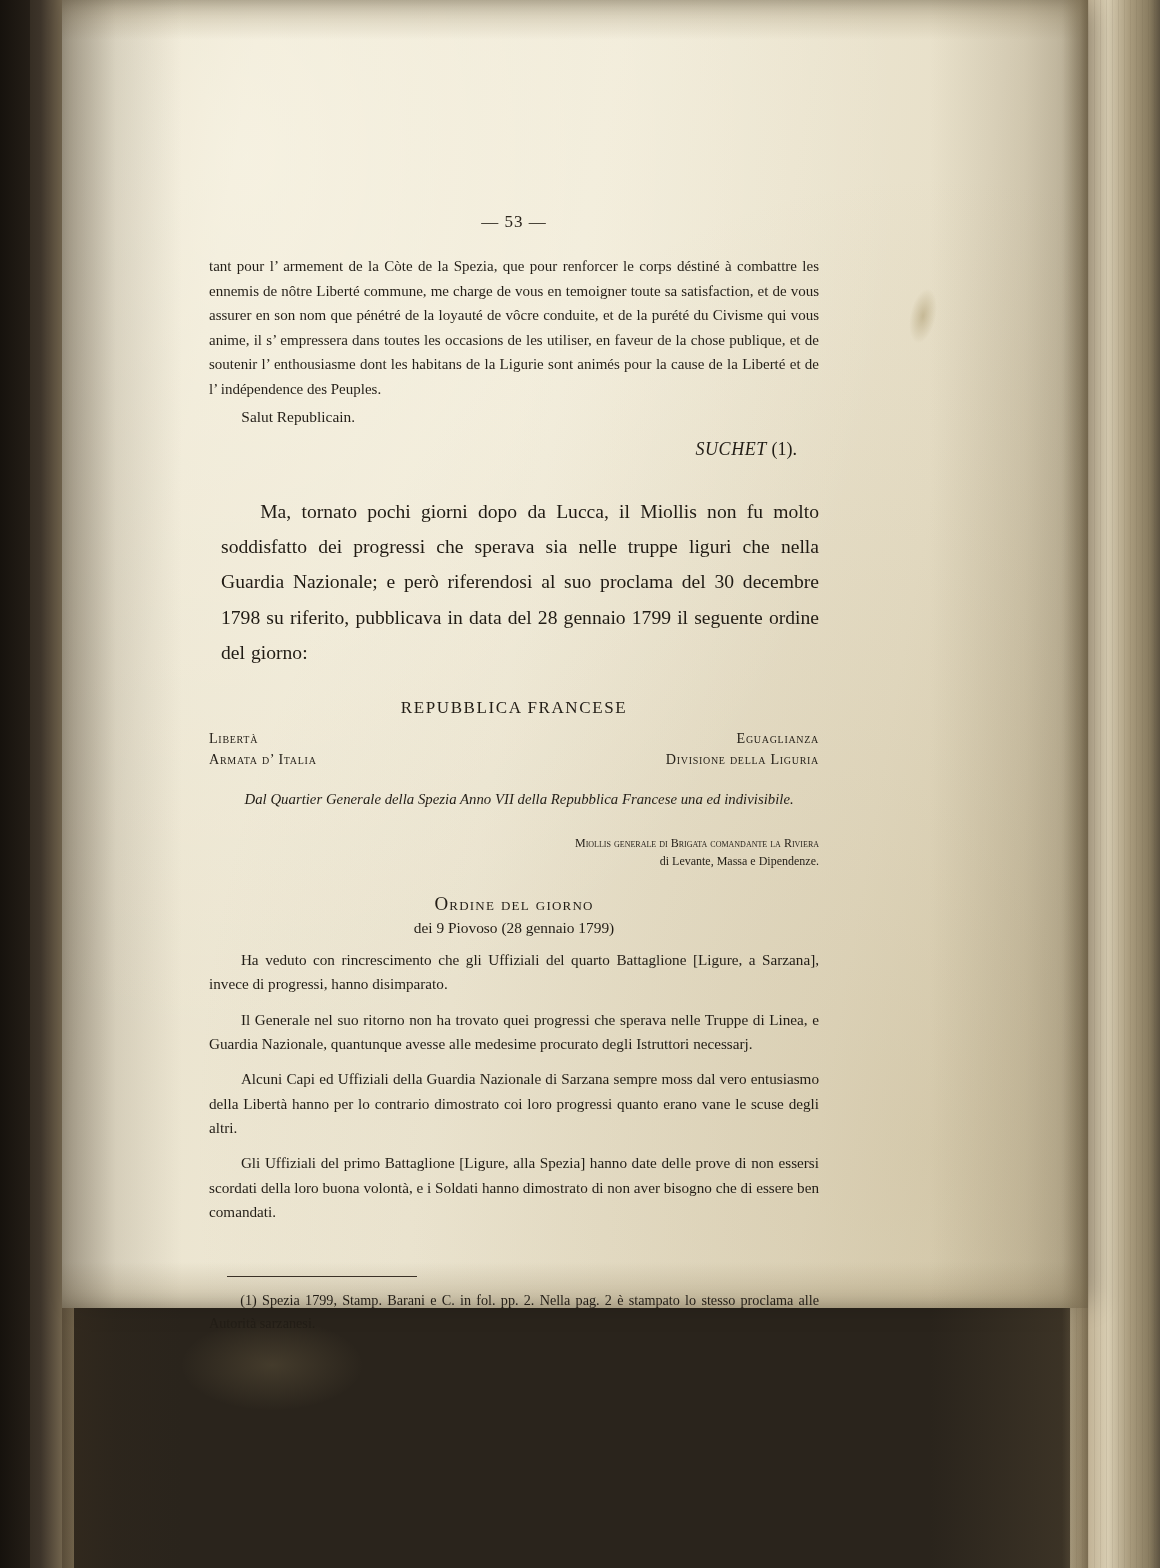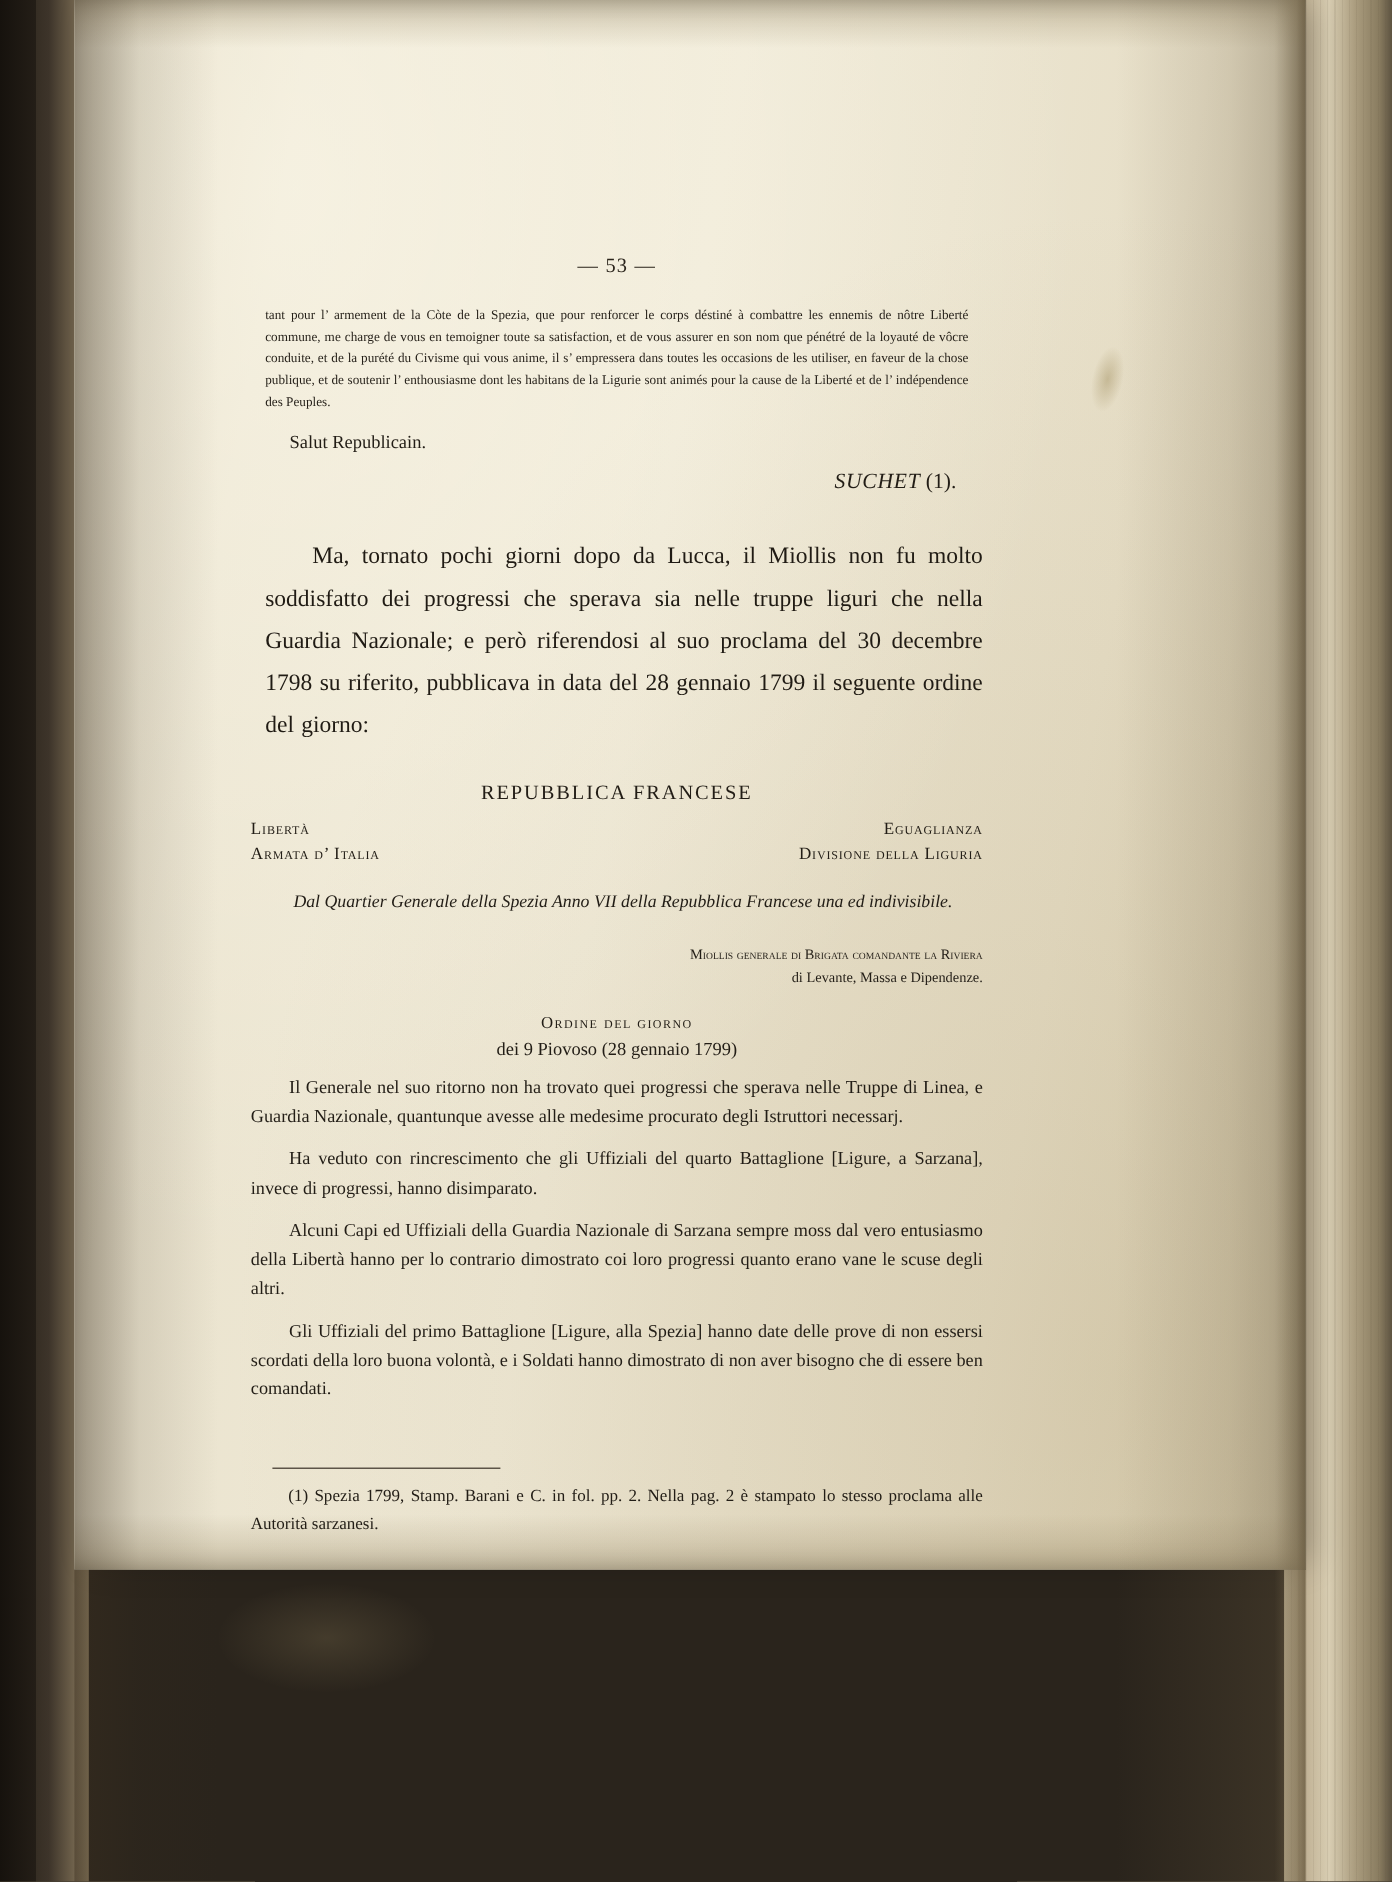--- a/index.html
+++ b/index.html
@@ -119,22 +119,22 @@
 
   .folio {
     text-align: center;
     font-size: 17px;
     letter-spacing: 1px;
     margin: 0 0 22px 0;
     color: #2a241b;
   }
 
   .para {
-    margin: 12px;
-    font-size: 11px;
+    margin: 0;
+    font-size: 15px;
     line-height: 1.64;
     text-align: justify;
     text-justify: inter-word;
     color: #241f18;
   }
 
   .salut {
     margin: 2px 0 0 0;
     font-size: 15.4px;
     line-height: 1.64;
@@ -190,21 +190,21 @@
   .block-center {
     text-align: right;
     margin: 22px 0 0 0;
     font-size: 12px;
     line-height: 1.55;
   }
 
   .odg {
     text-align: center;
     margin: 22px 0 0 0;
-    font-size: 14px;
+    font-size: 19px;
     letter-spacing: 1.2px;
   }
   .odg-sub {
     text-align: center;
     margin: 4px 0 0 0;
     font-size: 15.4px;
   }
 
   .body-para {
     margin: 11px 0 0 0;
@@ -294,22 +294,22 @@
       <p class="dateline">Dal Quartier Generale della Spezia Anno VII della Repubblica Francese una ed indivisibile.</p>
 
       <div class="block-center">
         <div class="sc">Miollis generale di Brigata comandante la Riviera</div>
         <div>di Levante, Massa e Dipendenze.</div>
       </div>
 
       <div class="odg sc">Ordine del giorno</div>
       <div class="odg-sub">dei 9 Piovoso (28 gennaio 1799)</div>
 
+      <p class="body-para">Ha veduto con rincrescimento che gli Uffiziali del quarto Battaglione [Ligure, a Sarzana], invece di progressi, hanno disimparato.</p>
       <p class="body-para">Il Generale nel suo ritorno non ha trovato quei progressi che sperava nelle Truppe di Linea, e Guardia Nazionale, quantunque avesse alle medesime procurato degli Istruttori necessarj.</p>
-      <p class="body-para">Ha veduto con rincrescimento che gli Uffiziali del quarto Battaglione [Ligure, a Sarzana], invece di progressi, hanno disimparato.</p>
       <p class="body-para">Alcuni Capi ed Uffiziali della Guardia Nazionale di Sarzana sempre moss dal vero entusiasmo della Libertà hanno per lo contrario dimostrato coi loro progressi quanto erano vane le scuse degli altri.</p>
       <p class="body-para">Gli Uffiziali del primo Battaglione [Ligure, alla Spezia] hanno date delle prove di non essersi scordati della loro buona volontà, e i Soldati hanno dimostrato di non aver bisogno che di essere ben comandati.</p>
 
       <div id="footnote-rule"></div>
       <p class="footnote">(1) Spezia 1799, Stamp. Barani e C. in fol. pp. 2. Nella pag. 2 è stampato lo stesso proclama alle Autorità sarzanesi.</p>
 
     </div>
   </div>
 
   <div id="gutter-shade"></div>

